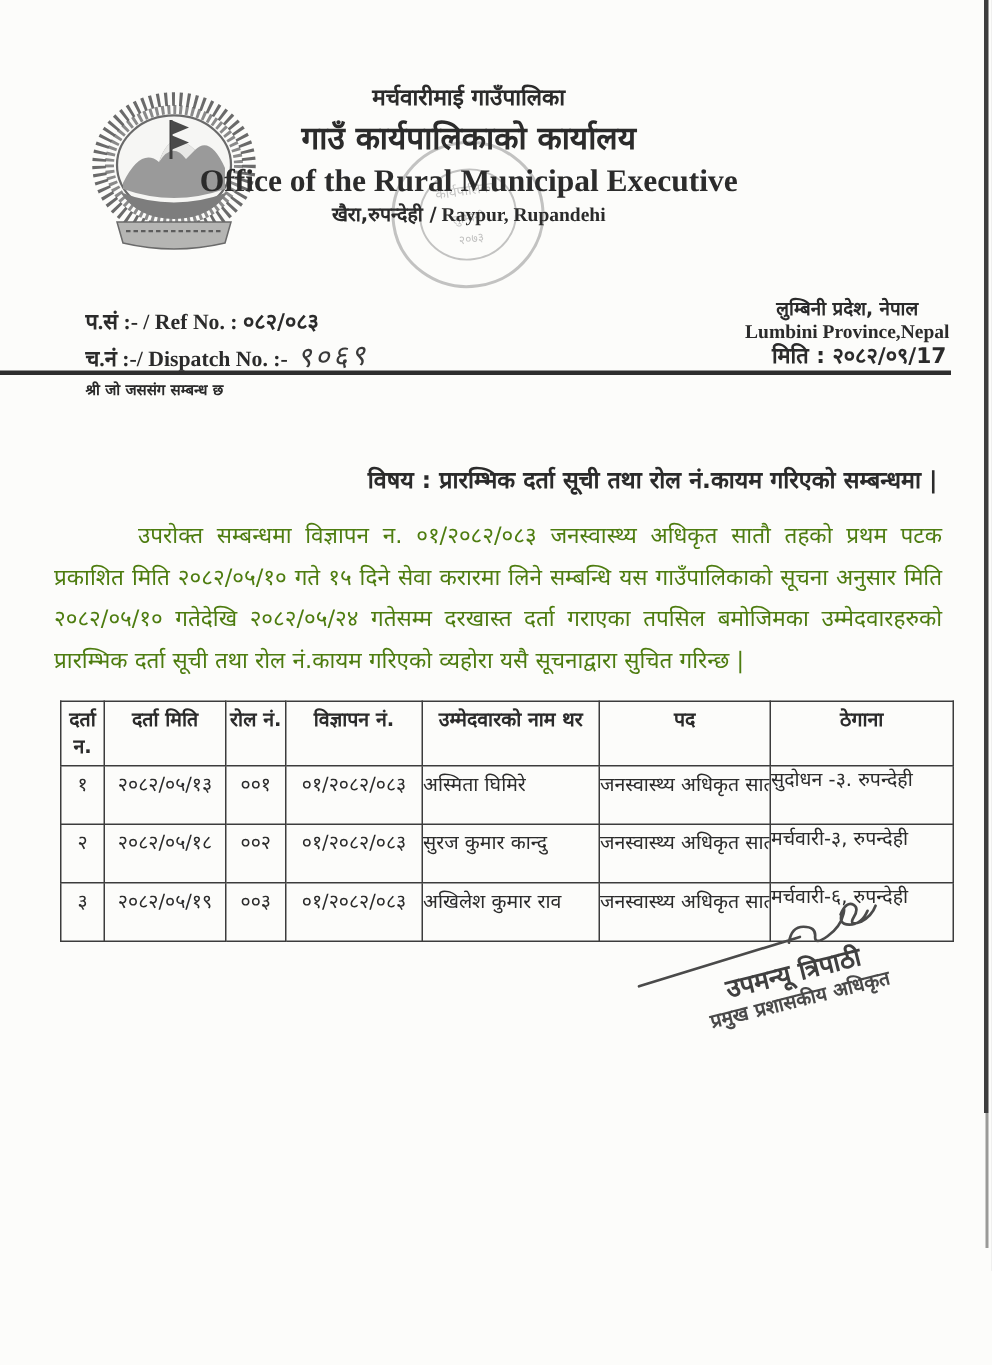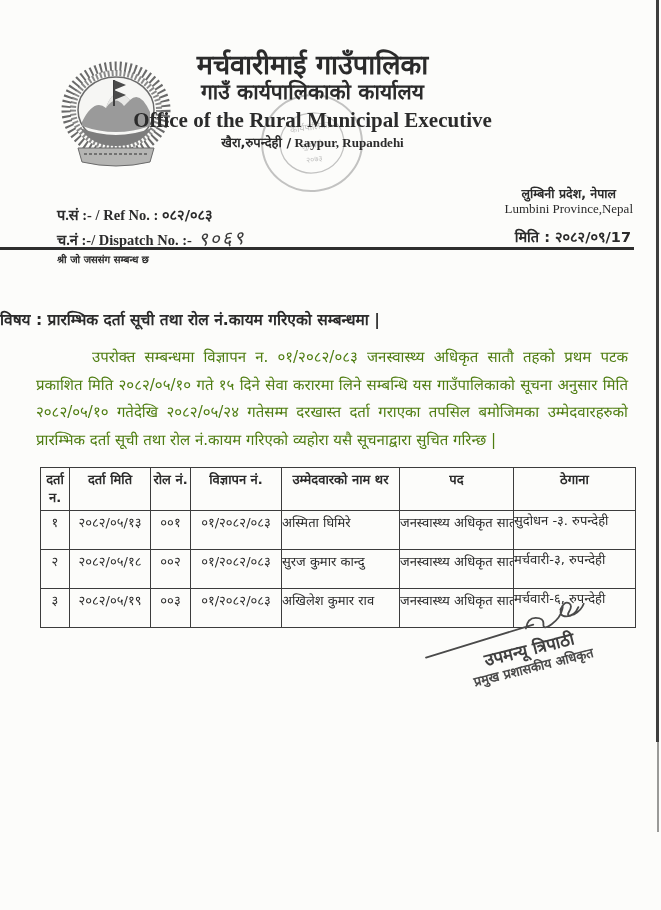--- a/index.html
+++ b/index.html
@@ -12,52 +12,52 @@
     font-family:"DejaVu Sans","Liberation Sans",sans-serif;
     color:#2b2b2b;
   }
   
   .scan-edge{position:absolute;top:0;right:2px;width:3px;height:742px;background:#3d3d3d;}
   .scan-edge2{position:absolute;top:742px;right:2px;width:2px;height:90px;background:#9a9a98;}
 
   
   .emblem{position:absolute;left:60px;top:50px;width:112px;height:128px;}
   .hdr{position:absolute;left:0;top:52px;width:625px;text-align:center;}
-  .hdr .np1{font-size:27px;font-weight:bold;line-height:26px;}
+  .hdr .np1{font-size:15px;font-weight:bold;line-height:26px;}
   .hdr .en1{font-family:"Liberation Serif","DejaVu Serif",serif;font-size:21px;font-weight:bold;line-height:27px;}
   .hdr .np2{font-size:21px;font-weight:bold;line-height:28px;}
   .hdr .en2{font-family:"Liberation Serif","DejaVu Serif",serif;font-size:21px;font-weight:bold;line-height:28px;}
   .hdr .addr{font-size:13px;font-weight:bold;line-height:18px;}
   .addr .np{font-family:"DejaVu Sans",sans-serif;}
   .addr .en{font-family:"Liberation Serif","DejaVu Serif",serif;}
 
   .seal{position:absolute;left:258px;top:90px;width:108px;height:106px;opacity:.5;}
 
   .province{position:absolute;right:28px;top:186px;text-align:center;line-height:15px;}
-  .province .np{font-size:12.5px;font-weight:bold;}
-  .province .en{font-family:"Liberation Serif","DejaVu Serif",serif;font-size:13px;font-weight:normal;}
+  .province .np{font-size:12.5px;font-weight:bold;margin-top:12px;}
+  .province .en{font-family:"Liberation Serif","DejaVu Serif",serif;font-size:13px;font-weight:bold;}
 
   .meta-left{position:absolute;left:57px;top:204px;font-weight:bold;font-size:14.5px;line-height:23px;}
   .meta-left .mixed{font-family:"Liberation Serif","DejaVu Serif",serif;}
   .meta-left .devnum{font-family:"DejaVu Sans",sans-serif;}
   .handwritten{
     display:inline-block;
     font-family:"DejaVu Serif","Liberation Serif",serif;
     font-style:italic;font-weight:normal;
     font-size:19px;color:#3a3a3a;
     transform:rotate(-2deg);letter-spacing:2px;
     margin-left:6px;
   }
   .meta-date{position:absolute;right:30px;top:226px;font-weight:bold;font-size:14.5px;}
 
   .rule{position:absolute;left:0;top:247px;width:634px;height:3px;background:#2e2e2e;}
 
   .addressee{position:absolute;left:57px;top:252px;font-weight:bold;font-size:10px;}
 
-  .subject{position:absolute;left:0;top:308px;width:625px;text-align:left;font-weight:bold;font-size:15.5px;}
+  .subject{position:absolute;left:0;top:308px;width:625px;text-align:right;font-weight:bold;font-size:15.5px;}
 
   .body-par{
     position:absolute;left:36px;top:344px;width:592px;
     font-size:15px;line-height:27.5px;text-align:justify;text-indent:56px;
     color:#4d7c0f;
   }
 
   
   table.reg{position:absolute;left:40px;top:467px;width:595px;border-collapse:collapse;table-layout:fixed;}
   table.reg th,table.reg td{border:1.4px solid #3c3c3c;padding:2px 0;vertical-align:top;font-size:13px;}

